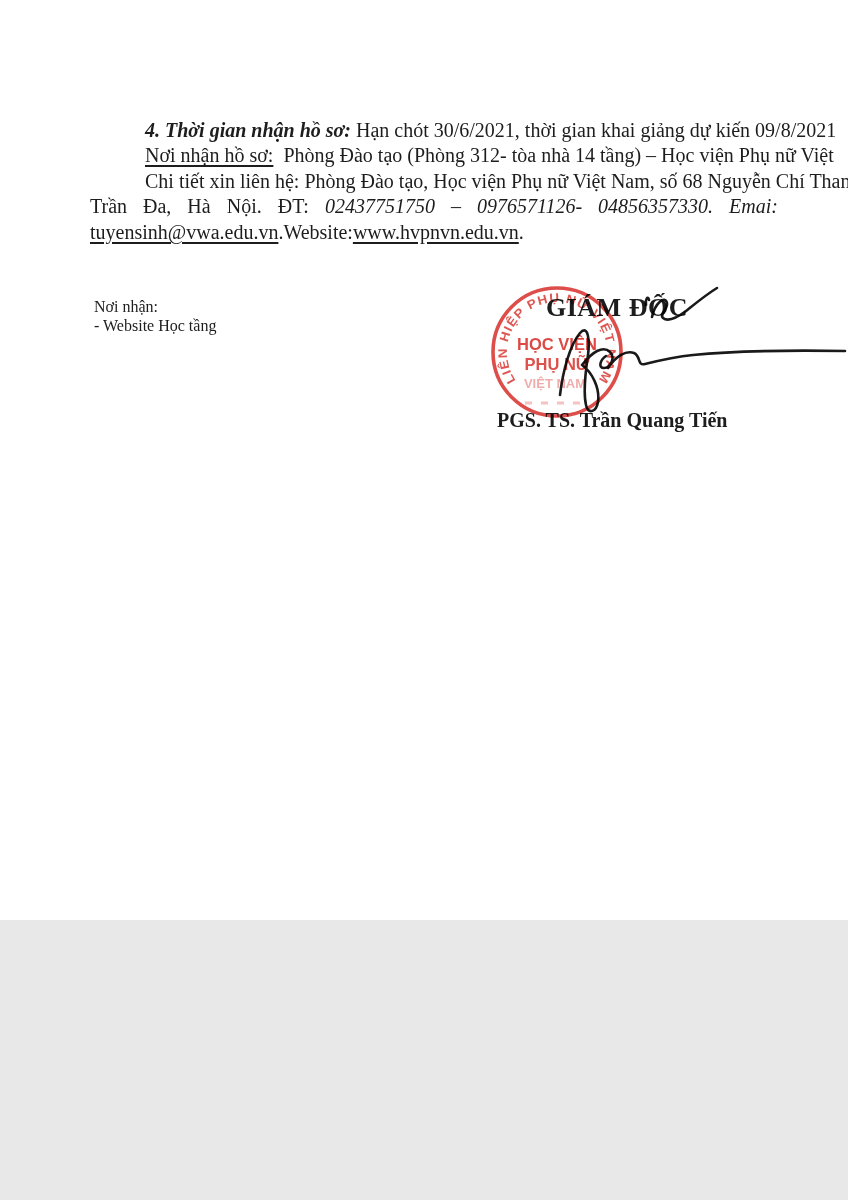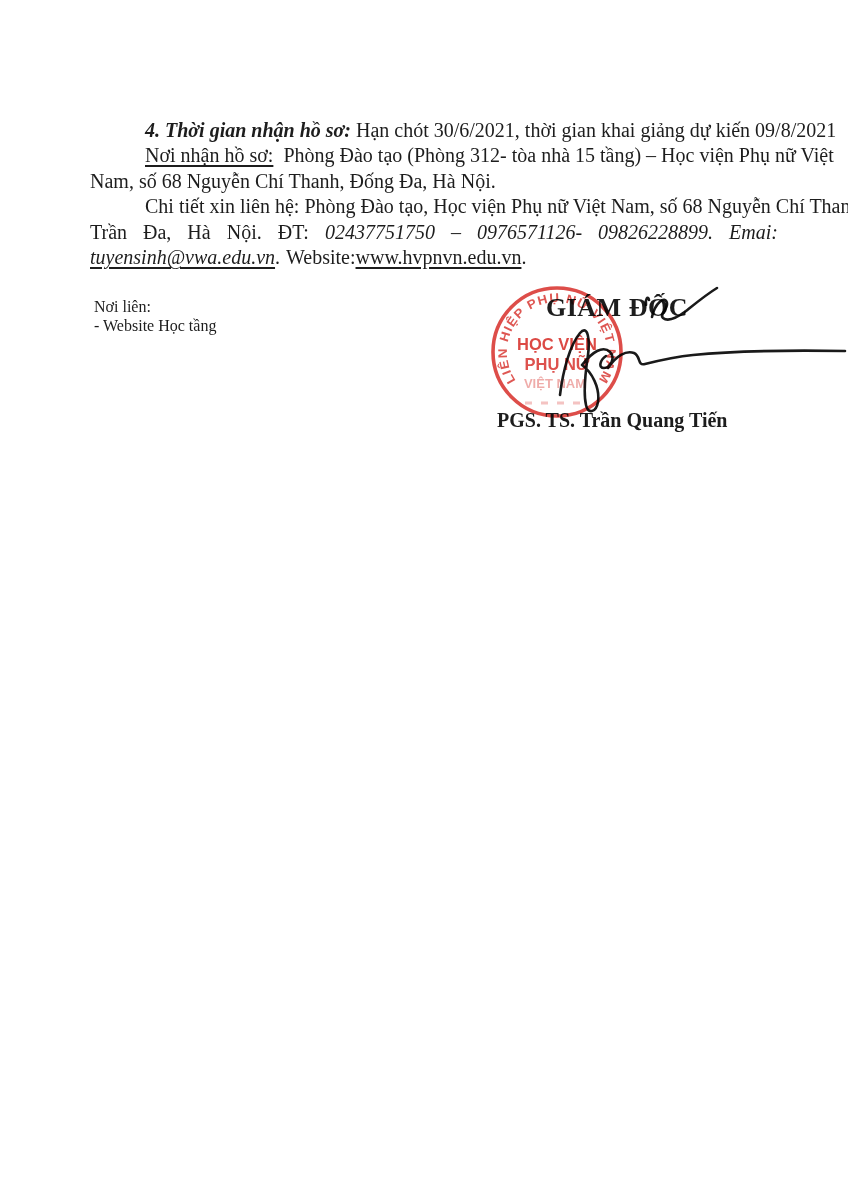--- a/index.html
+++ b/index.html
@@ -1,37 +1,37 @@
 <!DOCTYPE html>
 <html><head>
 <meta charset="utf-8">
 <style>
   html,body{margin:0;padding:0;background:#e8e8e8;}
   .page{
     position:relative;
-    width:848px;height:1200px;
+    width:848px;height:920px;
     margin:0 auto;
     background:#ffffff;
     overflow:hidden;
     font-family:"Liberation Serif","DejaVu Serif",serif;
     color:#1d1d1d;
   }
   
   .body-text{
     position:absolute;left:90px;top:118px;width:702px;
     font-size:20px;line-height:25.4px;
   }
   .line{white-space:nowrap;}
   .indent{padding-left:55px;}
   .bi{font-weight:bold;font-style:italic;}
   .it{font-style:italic;}
   .ul{text-decoration:underline;text-underline-offset:3px;text-align:right;}
-  .itul{font-style:italic;text-decoration:underline;text-underline-offset:3px;}
+  .itul{text-decoration:underline;text-underline-offset:3px;}
   .just{word-spacing:11px;}
-  .gap-left{margin-left:6px;}
+  .gap-left{margin-left:0;}
   
   .recipients{
     position:absolute;left:94px;top:298px;
     font-size:16px;line-height:18.6px;
   }
   
   .director-title{
     position:absolute;left:546px;top:293px;
     font-size:26px;font-weight:bold;letter-spacing:.5px;
     z-index:1;
@@ -54,33 +54,32 @@
 </head>
 <body>
 
 <div class="page">
 
   <div class="body-text">
     <div class="line indent"><span class="bi">4. Thời gian nhận hồ sơ:</span>
       <span>Hạn chót 30/6/2021, thời gian khai giảng dự kiến 09/8/2021</span>
     </div>
     <div class="line indent"><span class="ul">Nơi nhận hồ sơ:</span>&nbsp;
-      <span>Phòng Đào tạo (Phòng 312- tòa nhà 15 tầng) – Học viện Phụ nữ Việt</span>
+      <span>Phòng Đào tạo (Phòng 312- tòa nhà 14 tầng) – Học viện Phụ nữ Việt</span>
     </div>
-    <div class="line">Nam, số 68 Nguyễn Chí Thanh, Đống Đa, Hà Nội.</div>
     <div class="line indent">Chi tiết xin liên hệ: Phòng Đào tạo, Học viện Phụ nữ Việt Nam, số 68 Nguyễn Chí Thanh,</div>
     <div class="line just"><span>Trần Đa, Hà Nội. ĐT:</span>
-      <span class="it">02437751750 – 0976571126- 09826228899. Emai:</span>
+      <span class="it">02437751750 – 0976571126- 04856357330. Emai:</span>
     </div>
     <div class="line"><span class="itul">tuyensinh@vwa.edu.vn</span><span>.</span><span class="gap-left">Website:</span><span class="ul">www.hvpnvn.edu.vn</span><span>.</span>
     </div>
   </div>
 
   <div class="recipients">
-    <div>Nơi liên:</div>
+    <div>Nơi nhận:</div>
     <div>- Website Học tầng</div>
   </div>
 
   <div class="director-title">GIÁM ĐỐC</div>
 
   <svg class="stamp" viewBox="0 0 180 180" width="180" height="180">
     <circle cx="90" cy="90" r="64" fill="none" stroke="#d93a35" stroke-width="3.6" opacity="0.9"></circle>
     <defs>
       <path id="ringpath" d="M 49 118.7 A 50 50 0 1 1 131 118.7" fill="none"></path>
     </defs>

